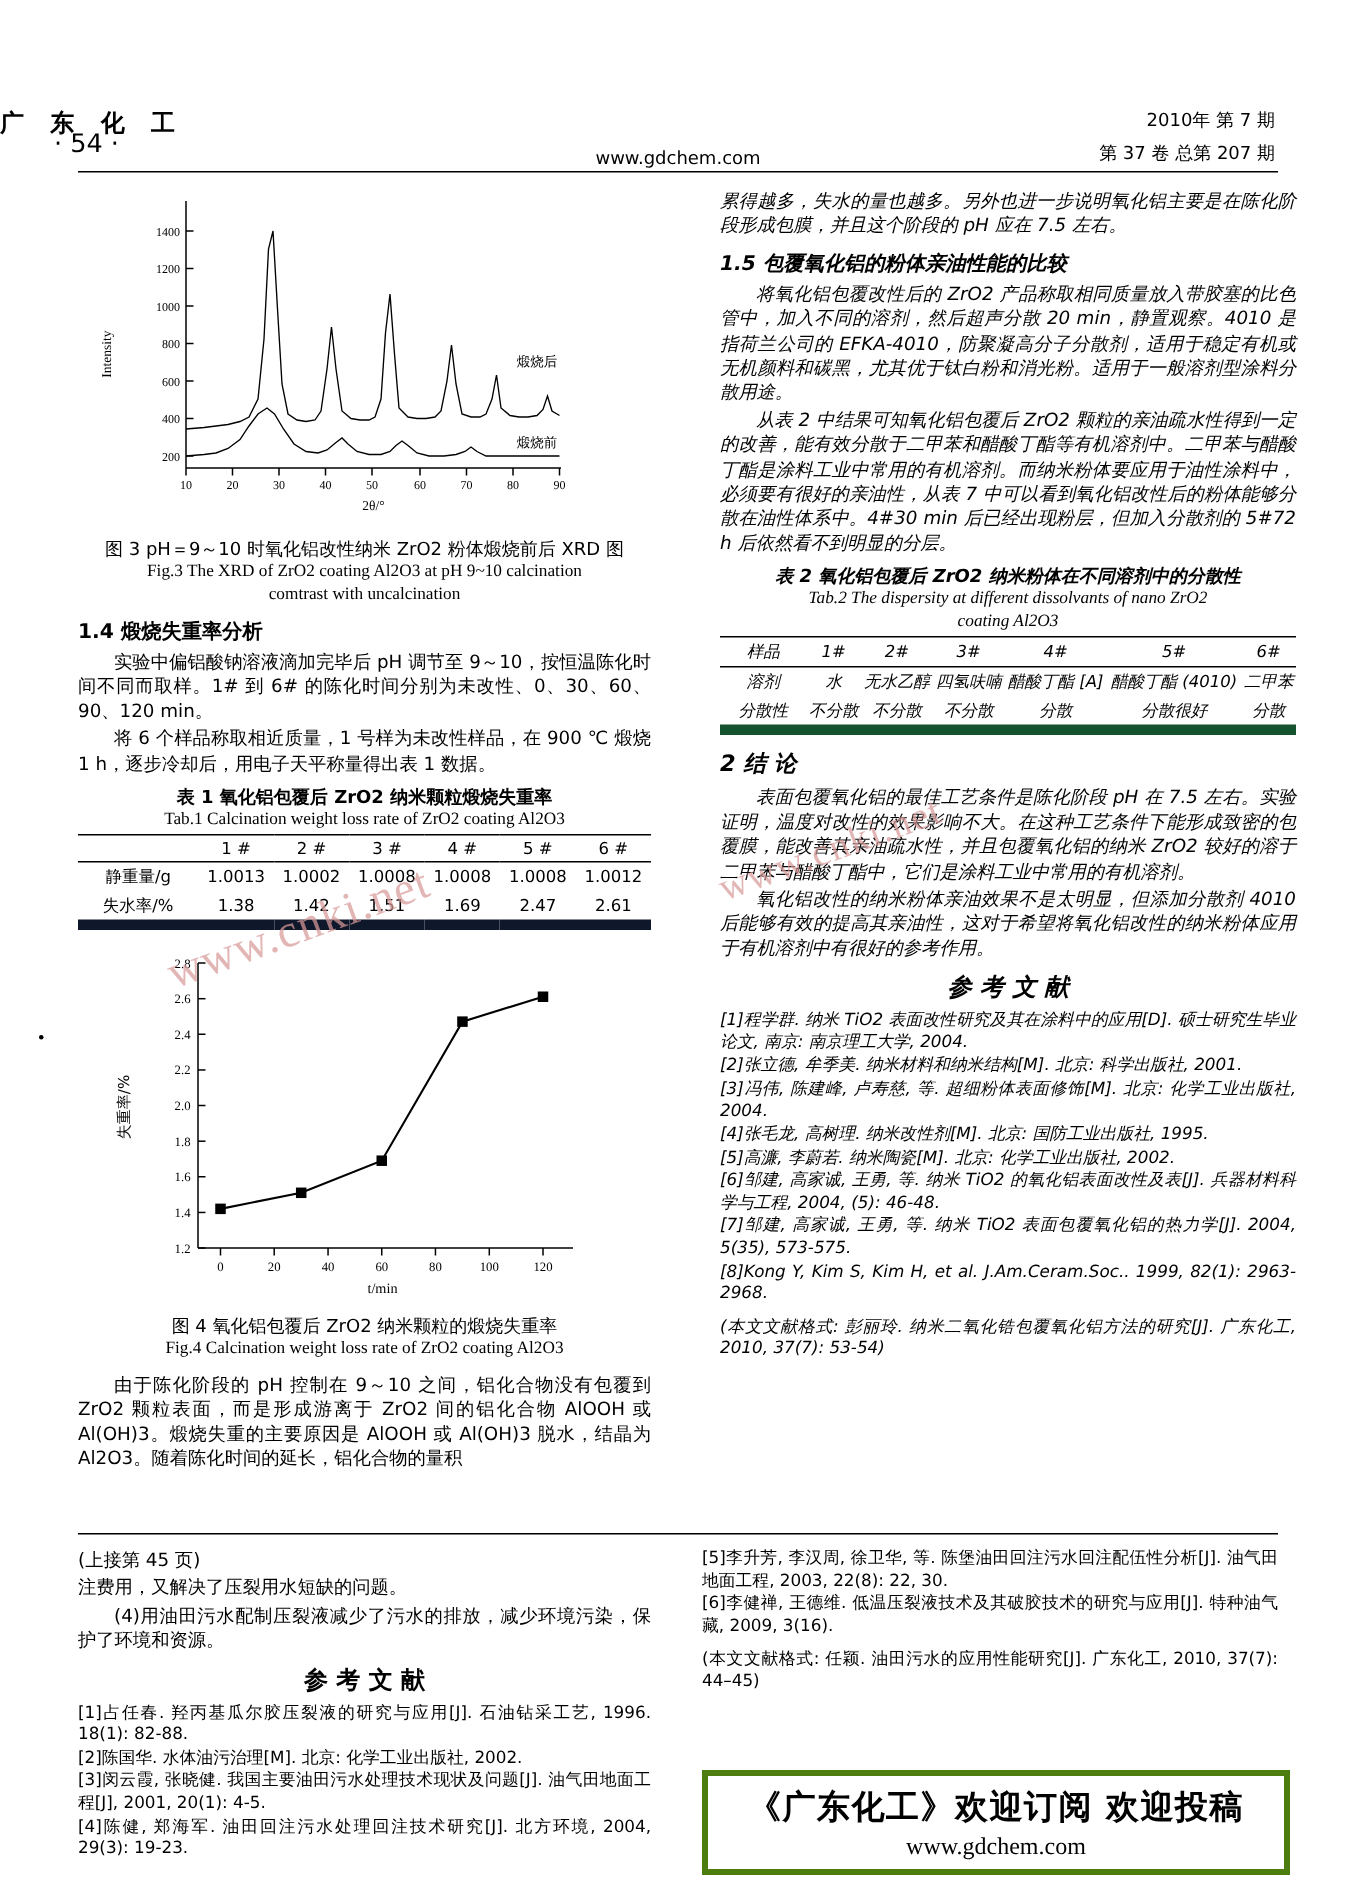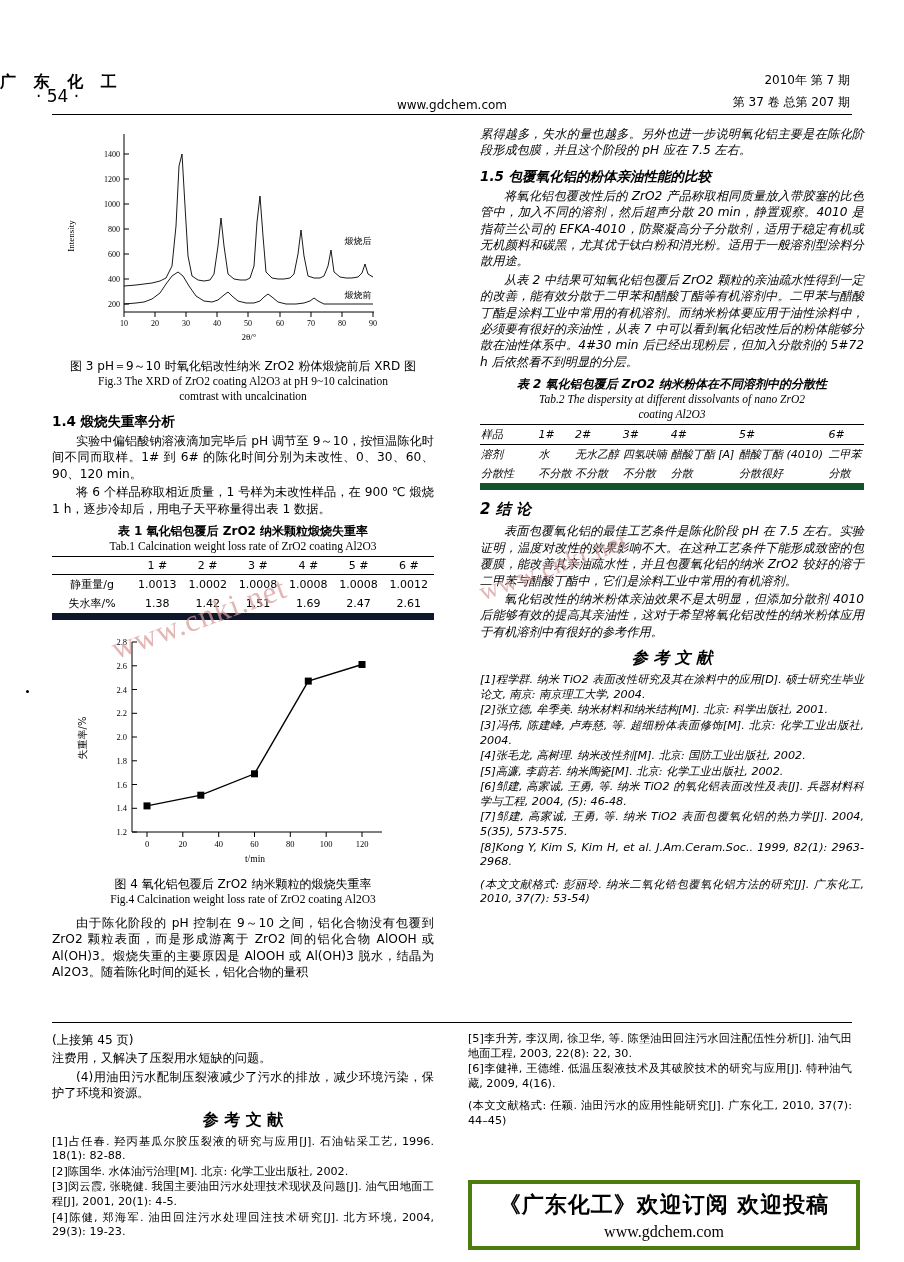--- a/index.html
+++ b/index.html
@@ -38,21 +38,21 @@
 
   
   .tbl-title{font-size:12px;text-align:center;font-weight:bold;line-height:16px;margin-top:6px;}
   .tbl-title-en{font-size:11.5px;text-align:center;line-height:15px;font-family:"Liberation Serif",serif;}
   table{border-collapse:collapse;font-size:11px;width:100%;margin-top:2px;}
   table.t1 td,table.t1 th{border-top:1px solid #000;border-bottom:1px solid #000;padding:2px 1px;text-align:center;}
   table.t1 tr td{border-top:none;border-bottom:none;}
   table.t1 tr.top td{border-top:1px solid #000;}
   table.t1 tr.hdrrow td{border-bottom:1px solid #000;}
   table.t1 tr.last td{border-bottom:7px solid #0f172a;}
-  table.t2 td{padding:3px 1px;font-size:11px;line-height:13px;}
+  table.t2 td{padding:3px 1px;text-align:center;font-size:11px;line-height:13px;}
   table.t2 tr.top td{border-top:1px solid #000;}
   table.t2 tr.hdrrow td{border-bottom:1px solid #000;}
   table.t2 tr.last td{border-bottom:7px solid #14532d;}
 
   
   .fig4{position:relative;width:382px;height:250px;margin-top:6px;}
 
   
   .refhead{font-size:16px;font-weight:bold;text-align:center;margin:8px 0 4px 0;}
   .ref{font-size:11.2px;line-height:14.6px;text-indent:0;margin:0 0 1px 0;text-align:justify;}
@@ -297,21 +297,21 @@
       </table>
 
     <h2 class="sec2">2  结 论</h2>
     <p>表面包覆氧化铝的最佳工艺条件是陈化阶段 pH 在 7.5 左右。实验证明，温度对改性的效果影响不大。在这种工艺条件下能形成致密的包覆膜，能改善其亲油疏水性，并且包覆氧化铝的纳米 ZrO2 较好的溶于二甲苯与醋酸丁酯中，它们是涂料工业中常用的有机溶剂。</p>
     <p>氧化铝改性的纳米粉体亲油效果不是太明显，但添加分散剂 4010 后能够有效的提高其亲油性，这对于希望将氧化铝改性的纳米粉体应用于有机溶剂中有很好的参考作用。</p>
 
     <div class="refhead">参 考 文 献</div>
     <p class="ref">[1]程学群. 纳米 TiO2 表面改性研究及其在涂料中的应用[D]. 硕士研究生毕业论文, 南京: 南京理工大学, 2004.</p>
     <p class="ref">[2]张立德, 牟季美. 纳米材料和纳米结构[M]. 北京: 科学出版社, 2001.</p>
     <p class="ref">[3]冯伟, 陈建峰, 卢寿慈, 等. 超细粉体表面修饰[M]. 北京: 化学工业出版社, 2004.</p>
-    <p class="ref">[4]张毛龙, 高树理. 纳米改性剂[M]. 北京: 国防工业出版社, 2002.</p>
+    <p class="ref">[4]张毛龙, 高树理. 纳米改性剂[M]. 北京: 国防工业出版社, 1995.</p>
     <p class="ref">[5]高濂, 李蔚若. 纳米陶瓷[M]. 北京: 化学工业出版社, 2002.</p>
     <p class="ref">[6]邹建, 高家诚, 王勇, 等. 纳米 TiO2 的氧化铝表面改性及表[J]. 兵器材料科学与工程, 2004, (5): 46-48.</p>
     <p class="ref">[7]邹建, 高家诚, 王勇, 等. 纳米 TiO2 表面包覆氧化铝的热力学[J]. 2004, 5(35), 573-575.</p>
     <p class="ref">[8]Kong Y, Kim S, Kim H, et al. J.Am.Ceram.Soc.. 1999, 82(1): 2963-2968.</p>
     <p class="cite">(本文文献格式: 彭丽玲.  纳米二氧化锆包覆氧化铝方法的研究[J].  广东化工, 2010, 37(7): 53-54)</p>
   </div>
 
   <div class="botrule"></div>
 
   <div class="colBL">
@@ -320,21 +320,21 @@
     <p>(4)用油田污水配制压裂液减少了污水的排放，减少环境污染，保护了环境和资源。</p>
     <div class="refhead">参 考 文 献</div>
     <p class="ref">[1]占任春. 羟丙基瓜尔胶压裂液的研究与应用[J]. 石油钻采工艺, 1996. 18(1): 82-88.</p>
     <p class="ref">[2]陈国华. 水体油污治理[M]. 北京: 化学工业出版社, 2002.</p>
     <p class="ref">[3]闵云霞, 张晓健. 我国主要油田污水处理技术现状及问题[J]. 油气田地面工程[J], 2001, 20(1): 4-5.</p>
     <p class="ref">[4]陈健, 郑海军. 油田回注污水处理回注技术研究[J]. 北方环境, 2004, 29(3): 19-23.</p>
   </div>
 
   <div class="colBR">
     <p class="ref">[5]李升芳, 李汉周, 徐卫华, 等. 陈堡油田回注污水回注配伍性分析[J]. 油气田地面工程, 2003, 22(8): 22, 30.</p>
-    <p class="ref">[6]李健禅, 王德维. 低温压裂液技术及其破胶技术的研究与应用[J]. 特种油气藏, 2009, 4(16).</p>
+    <p class="ref">[6]李健禅, 王德维. 低温压裂液技术及其破胶技术的研究与应用[J]. 特种油气藏, 2009, 3(16).</p>
     <p class="cite">(本文文献格式: 任颖.  油田污水的应用性能研究[J].  广东化工, 2010, 37(7): 44–45)</p>
   </div>
 
   <div class="adbox">
     <div class="l1">《广东化工》欢迎订阅   欢迎投稿</div>
     <div class="l2">www.gdchem.com</div>
   </div>
 
   <div class="wm">www.cnki.net</div>
   <div class="wm2">www.cnki.net</div>

